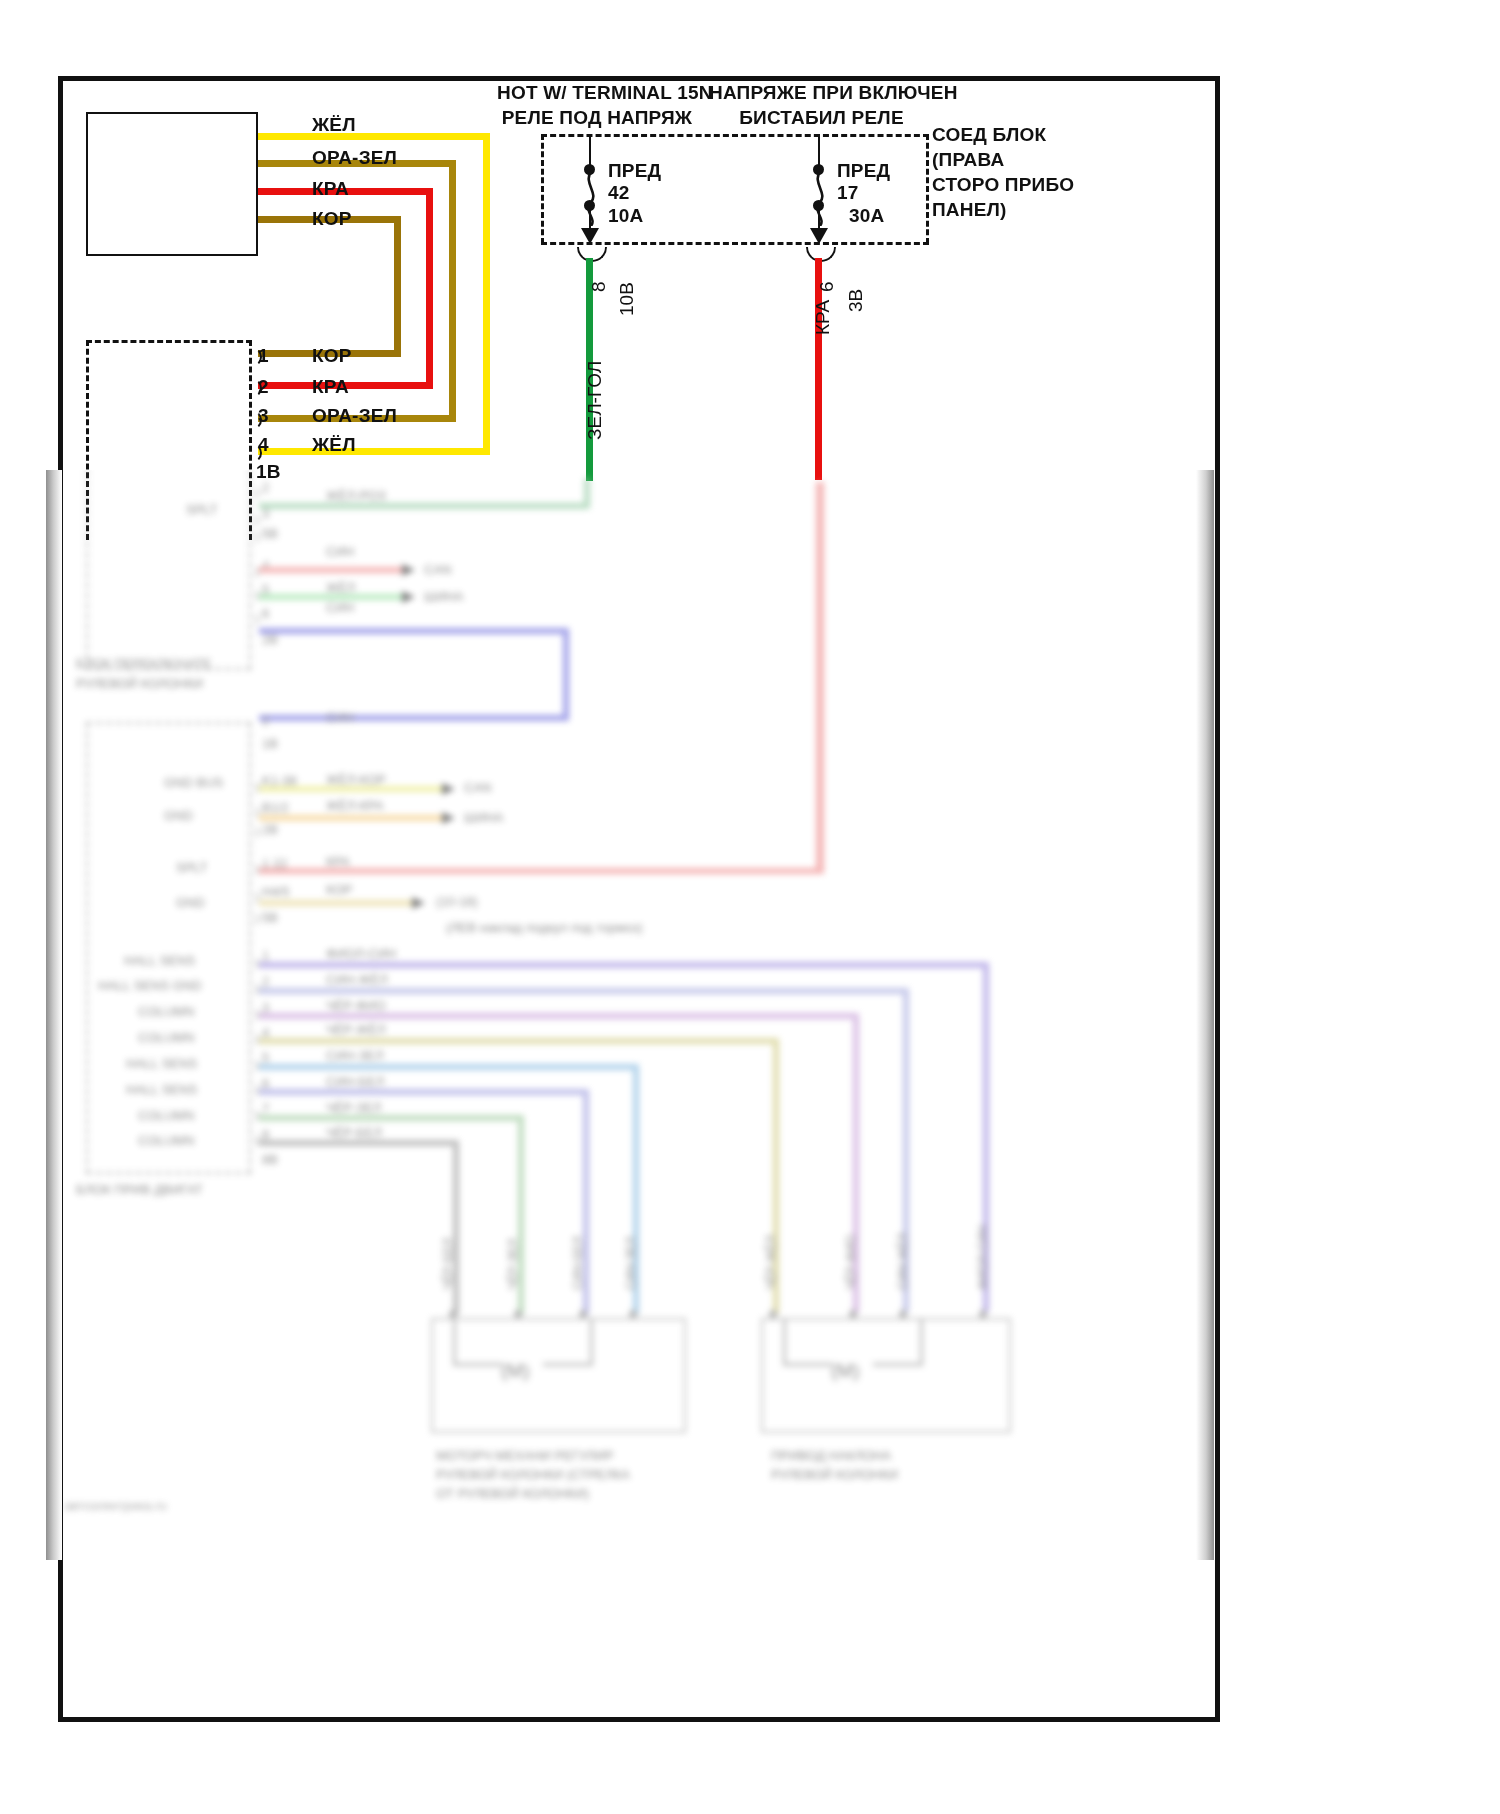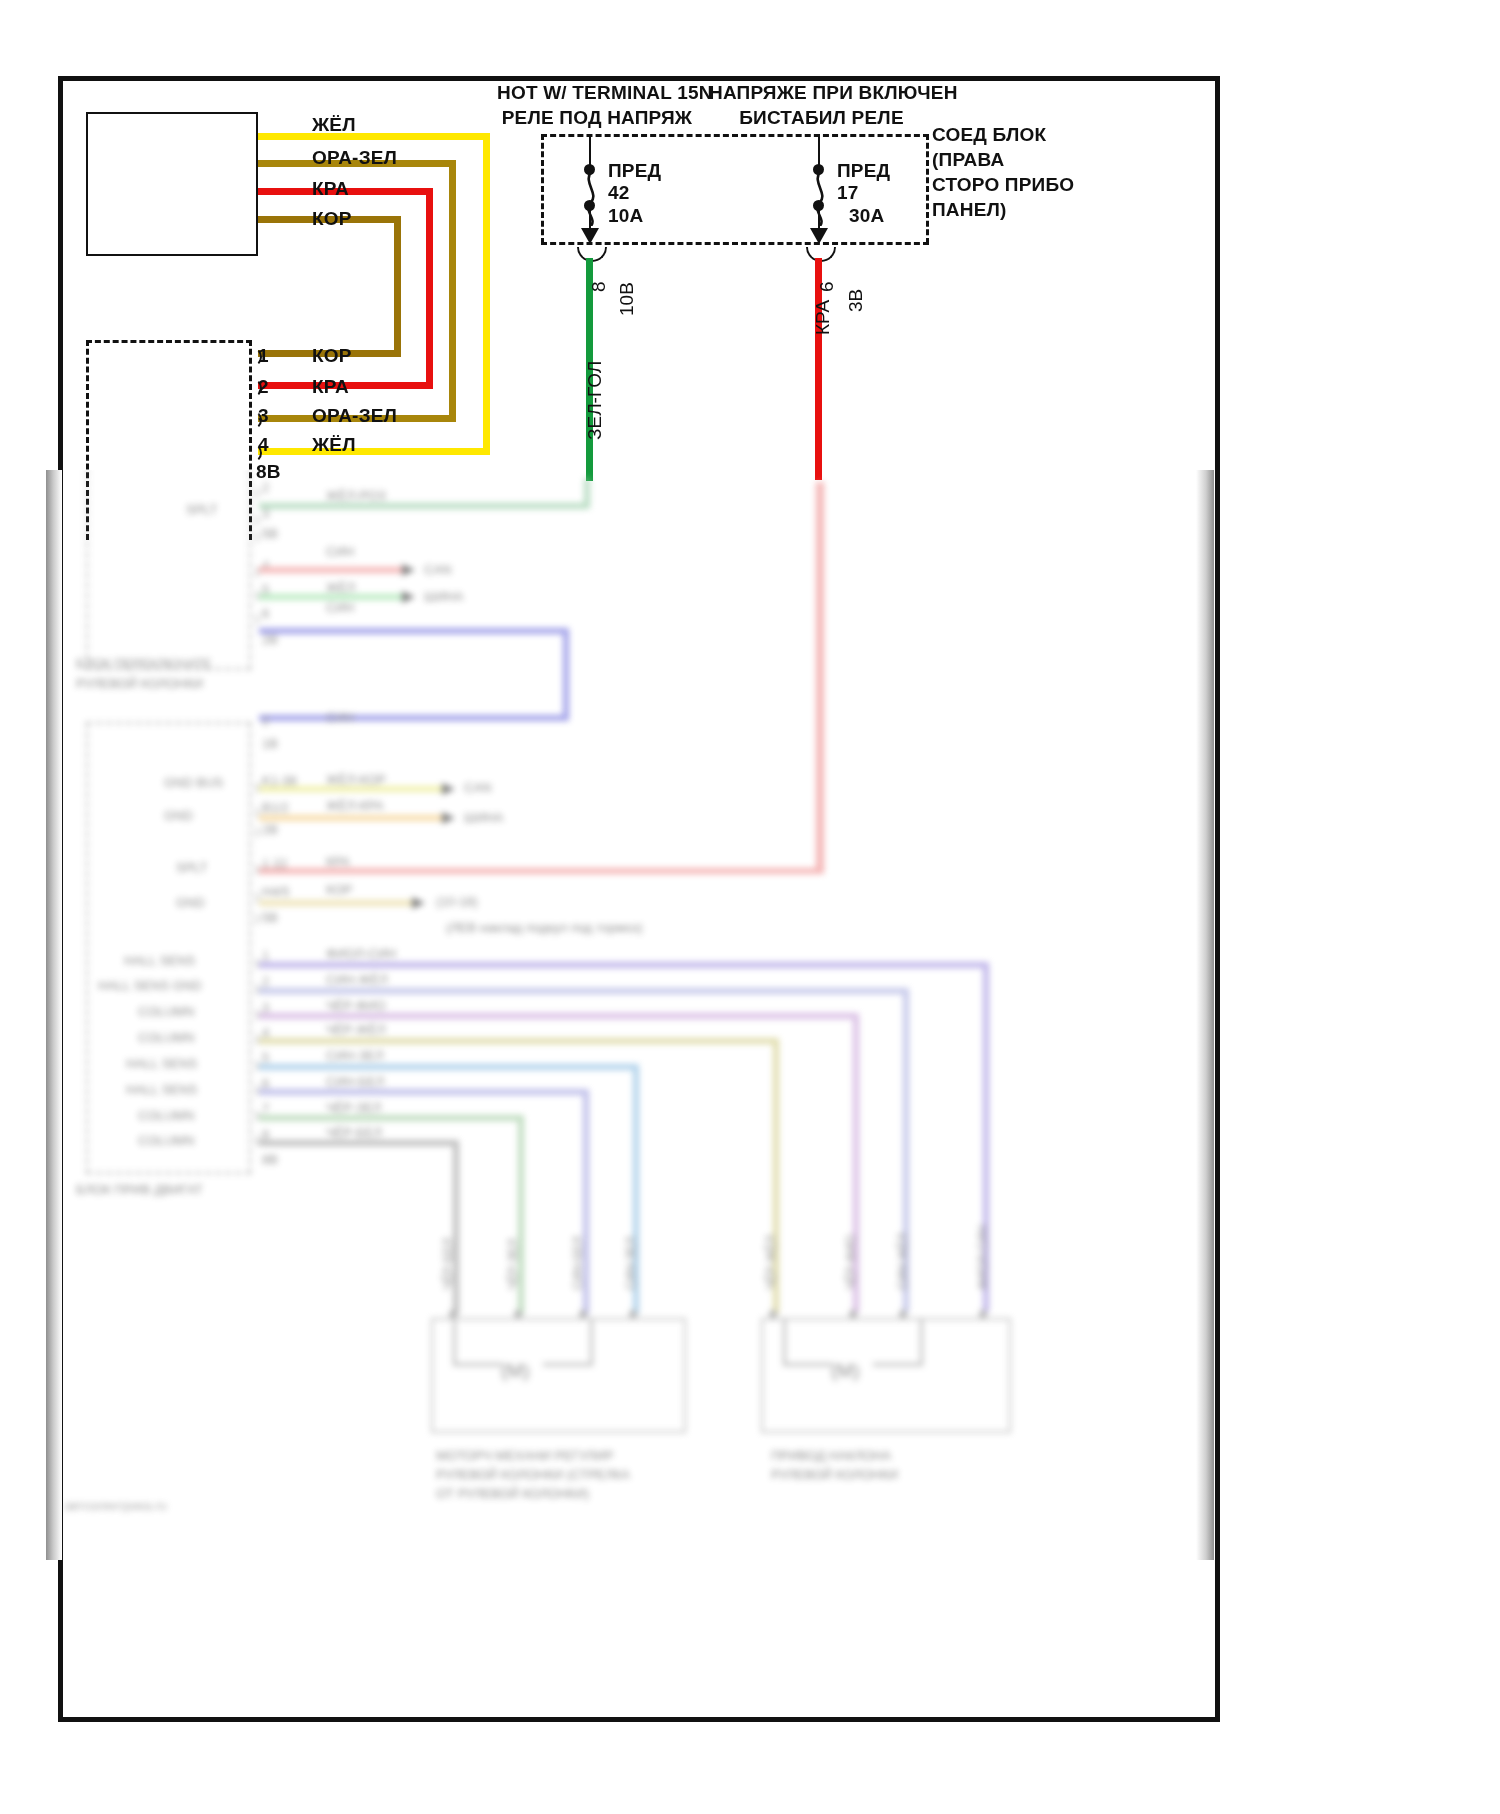--- a/index.html
+++ b/index.html
@@ -114,21 +114,21 @@
   <div class="txt b" style="left:312px;top:374px;">КРА</div>
 
   <div class="pin" style="left:249px;top:410px;"></div>
   <div class="txt b" style="left:258px;top:403px;">3</div>
   <div class="txt b" style="left:312px;top:403px;">ОРА-ЗЕЛ</div>
 
   <div class="pin" style="left:249px;top:443px;"></div>
   <div class="txt b" style="left:258px;top:432px;">4</div>
   <div class="txt b" style="left:312px;top:432px;">ЖЁЛ</div>
 
-  <div class="txt b" style="left:256px;top:459px;">8B</div>
+  <div class="txt b" style="left:256px;top:459px;">1B</div>
 
   <div class="dash-h" style="left:541px;top:134px;width:388px;"></div>
   <div class="dash-v" style="left:541px;top:134px;height:110px;"></div>
   <div class="dash-h" style="left:541px;top:242px;width:388px;"></div>
   <div class="dash-v" style="left:926px;top:134px;height:110px;"></div>
 
   <div class="txt b" style="left:497px;top:80px;text-align:center;width:200px;">HOT W/ TERMINAL 15N
 РЕЛЕ ПОД НАПРЯЖ</div>
   <div class="txt b" style="left:709px;top:80px;text-align:center;width:225px;">НАПРЯЖЕ ПРИ ВКЛЮЧЕН
 БИСТАБИЛ РЕЛЕ</div>

